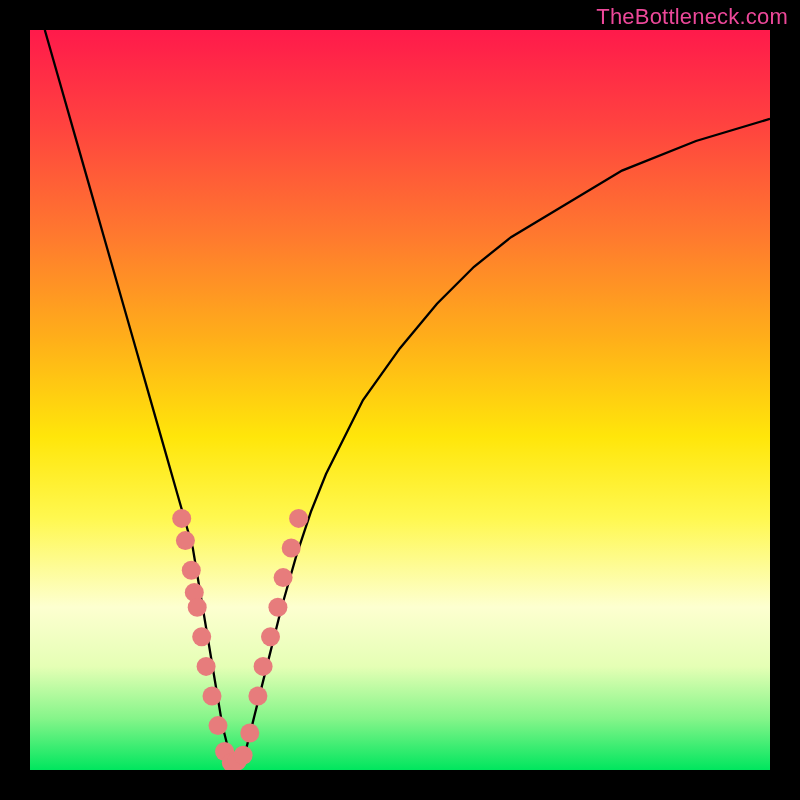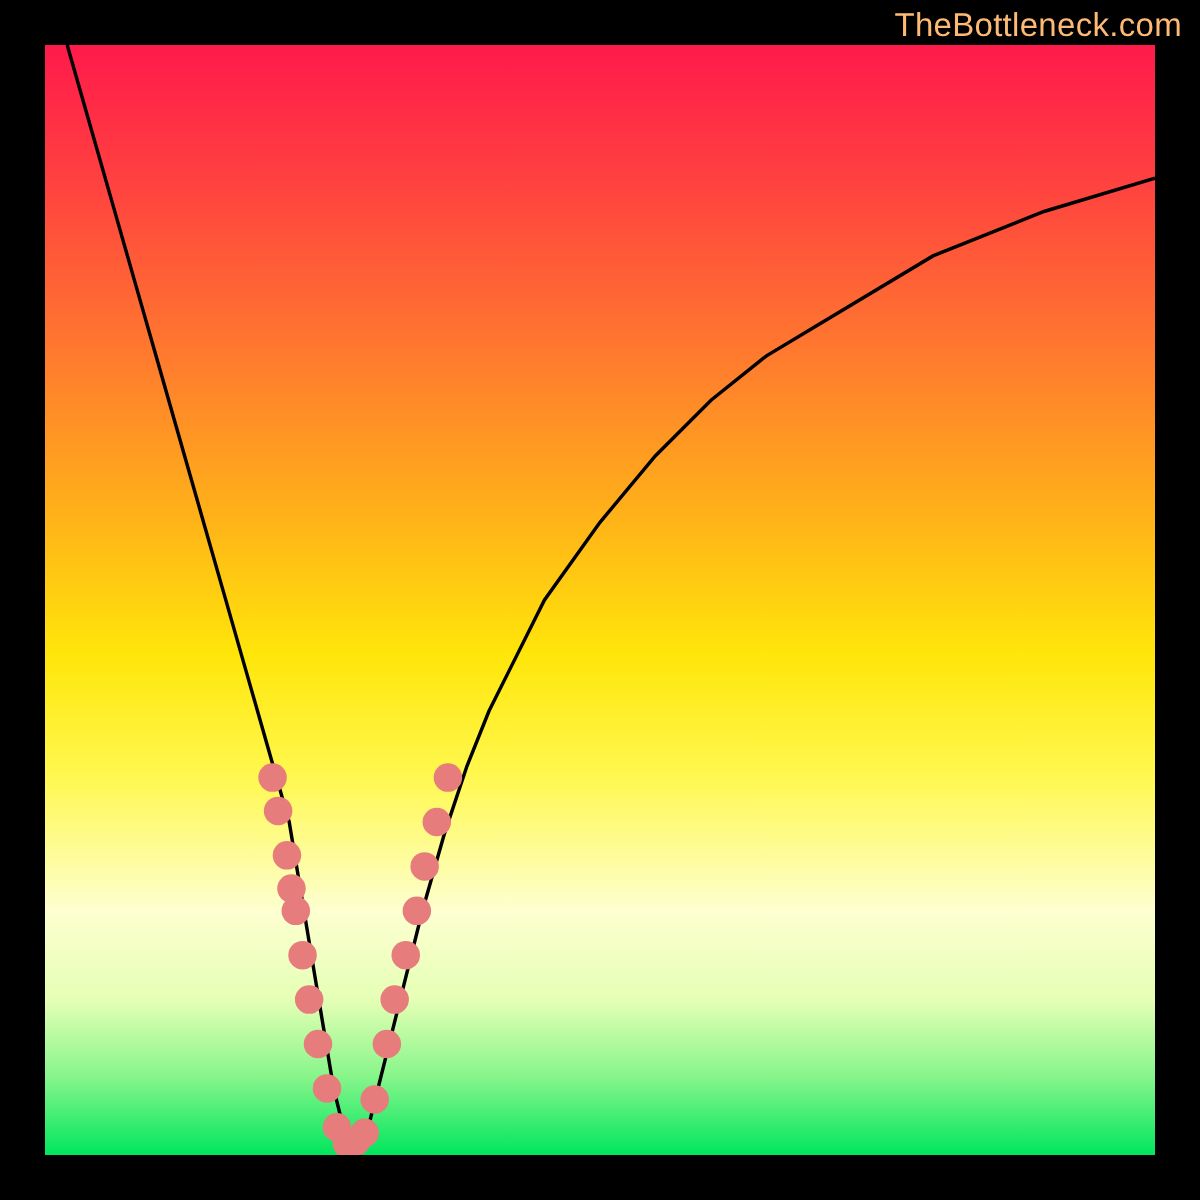--- a/index.html
+++ b/index.html
@@ -32,21 +32,21 @@
       #fff850 66%,
       #fdffd0 78%,
       #e5ffb5 86%,
       #86f58a 93%,
       #00e65e 100%);
   }
   .watermark {
     position: absolute;
     top: 4px;
     right: 12px;
-    color: #fdba74;
+    color: #ec4899;
     font-size: 22px;
     font-weight: 500;
     letter-spacing: 0.2px;
   }
   svg.curve {
     position: absolute;
     left: 0; top: 0;
     width: 740px; height: 740px;
   }
   .dot {

